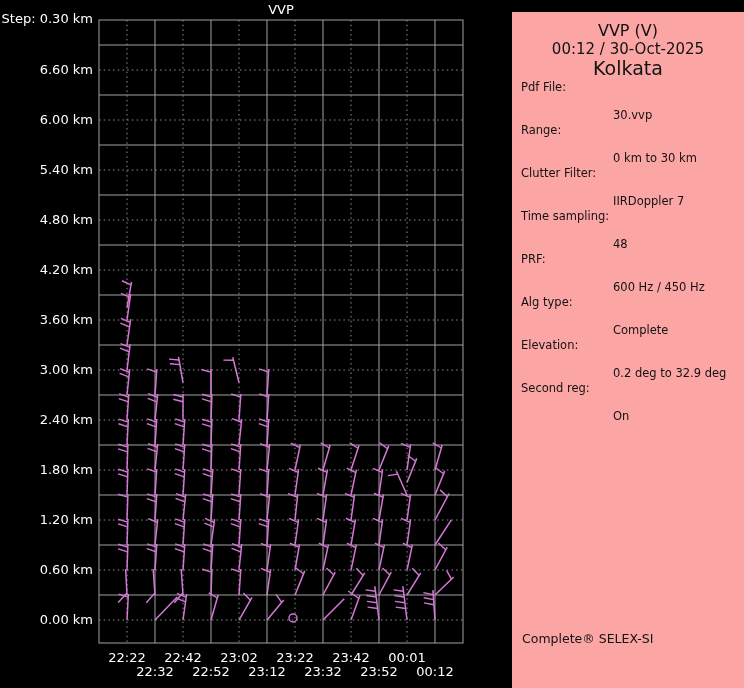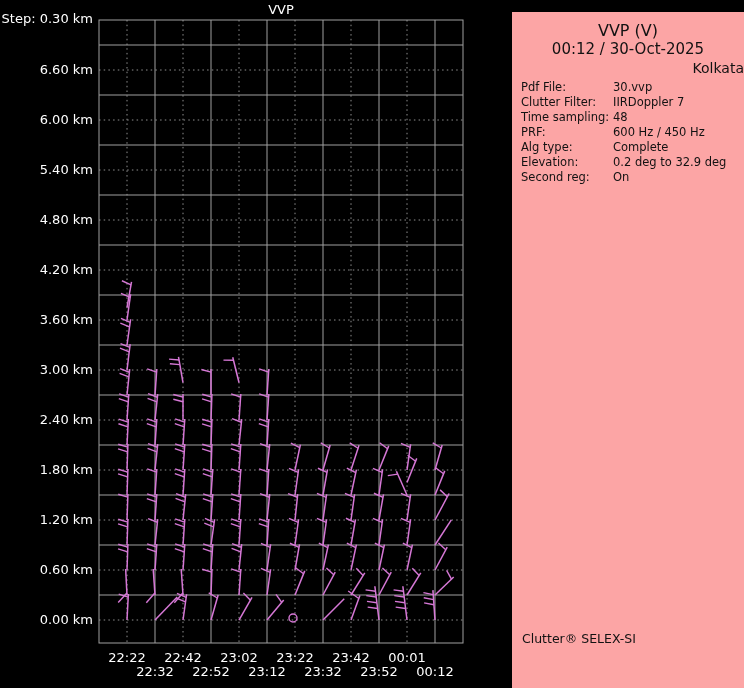--- a/index.html
+++ b/index.html
@@ -4,25 +4,25 @@
 <style>
   html,body{margin:0;padding:0;background:#000;}
   .stage{position:relative;width:744px;height:688px;background:#000;overflow:hidden;
          font-family:"DejaVu Sans","Liberation Sans",sans-serif;}
   .plot-pane{position:absolute;left:0;top:0;width:502px;height:688px;background:#000;}
   .plot-pane svg{position:absolute;left:0;top:0;}
   .info-panel{position:absolute;left:512px;top:12px;width:232px;height:688px;
               background:#fca5a5;color:#121212;}
   .p-title{margin-top:9px;text-align:center;font-size:16px;line-height:19px;}
   .p-datetime{text-align:center;font-size:15px;line-height:19px;}
-  .p-site{text-align:right;font-size:14px;line-height:19px;}
+  .p-site{text-align:center;font-size:19px;line-height:19px;}
   .p-rows{position:absolute;left:9px;top:68px;right:2px;}
   .p-row{display:flex;font-size:11.5px;line-height:15px;white-space:nowrap;}
   .p-row .p-label{width:92px;flex:0 0 92px;}
-  .p-row .p-value{flex:1;}
+  .p-row .p-value{flex:1;margin-top:28px;}
   .p-footer{position:absolute;left:10px;top:619px;font-size:12.5px;}
 </style>
 </head>
 <body>
 
 <div class="stage">
 
   <div class="plot-pane">
     <svg id="plot-svg" width="512" height="688" viewBox="0 0 512 688">
         <line x1="99" y1="45" x2="463" y2="45" stroke="#a0a0a0" stroke-width="1"></line>
@@ -349,20 +349,24 @@
     <div class="p-title">VVP (V)</div>
     <div class="p-datetime">00:12 / 30-Oct-2025</div>
     <div class="p-site">Kolkata</div>
 
     <div class="p-rows">
       <div class="p-row">
         <span class="p-label">Pdf File:</span>
         <span class="p-value">30.vvp</span>
       </div>
       <div class="p-row">
+        <span class="p-label">Range:</span>
+        <span class="p-value">0 km to 30 km</span>
+      </div>
+      <div class="p-row">
         <span class="p-label">Clutter Filter:</span>
         <span class="p-value">IIRDoppler 7</span>
       </div>
       <div class="p-row">
         <span class="p-label">Time sampling:</span>
         <span class="p-value">48</span>
       </div>
       <div class="p-row">
         <span class="p-label">PRF:</span>
         <span class="p-value">600 Hz / 450 Hz</span>
@@ -374,15 +378,15 @@
       <div class="p-row">
         <span class="p-label">Elevation:</span>
         <span class="p-value">0.2 deg to 32.9 deg</span>
       </div>
       <div class="p-row">
         <span class="p-label">Second reg:</span>
         <span class="p-value">On</span>
       </div>
     </div>
 
-    <div class="p-footer">Clutter® SELEX-SI</div>
+    <div class="p-footer">Complete® SELEX-SI</div>
   </div>
 </div>
 
 </body></html>

